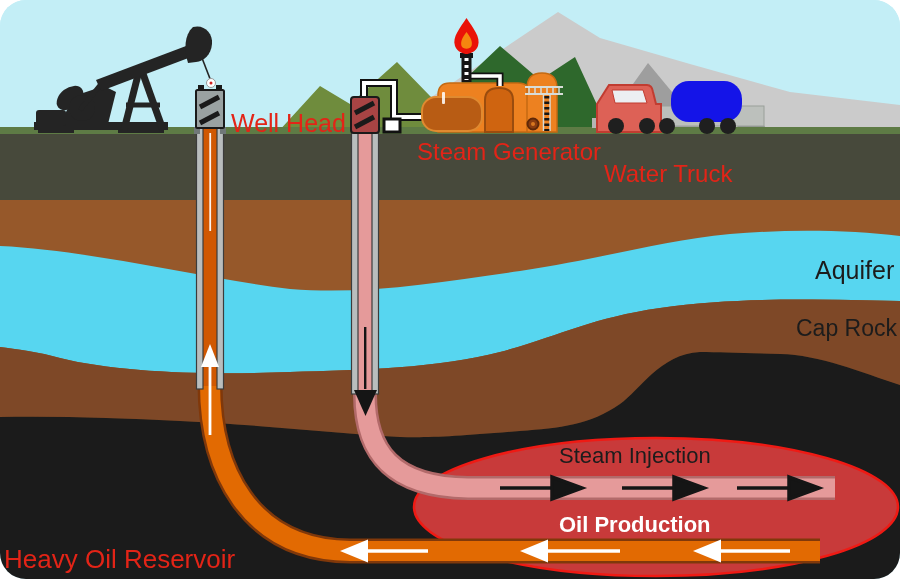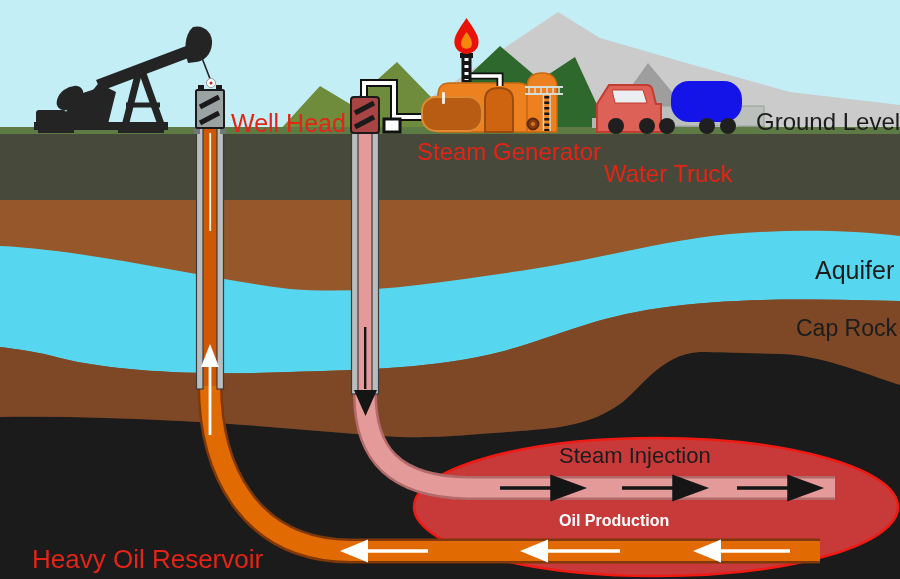--- a/index.html
+++ b/index.html
@@ -1,19 +1,20 @@
 <!DOCTYPE html>
 <html style="--label-red: #e32417; --label-black: #1c1c1c; --production-text-white: #ffffff; --sky: #c3eef6; --mountain-gray: #cbcbcb; --hill-olive: #6f8c3d; --mountain-green: #2e682c; --grass: #5e7b45; --topsoil: #47493b; --overburden-brown: #96582a; --aquifer-blue: #57d6f0; --cap-rock-brown: #7e4827; --reservoir-black: #1b1b1b; --steam-chamber-red: #c83a3a; --chamber-outline-red: #ef1a14; --steam-pink: #e59a9a; --oil-orange: #e26a02; --equipment-orange: #ed8120; --tank-orange: #b85c14; --truck-red: #dd6156; --water-tank-blue: #1414e8; --casing-gray: #b9bdbd; --flame-red: #ea1208; --flame-orange: #f5870f;"><head>
 <meta charset="utf-8">
 <style>
   html,body{margin:0;padding:0;background:#ffffff;}
   .stage{
     position:relative;width:900px;height:579px;overflow:hidden;
     font-family:"Liberation Sans","DejaVu Sans",sans-serif;
     background:var(--sky,#c3eef6);
+    border-radius:26px;
   }
   .stage svg{position:absolute;left:0;top:0;}
   .lbl{position:absolute;white-space:nowrap;line-height:1.05;letter-spacing:0;}
   .lbl-red{color:var(--label-red,#e32417);}
   .lbl-black{color:var(--label-black,#1c1c1c);}
   .lbl-white{color:var(--production-text-white,#ffffff);}
 
   
   .sky-fill{fill:var(--sky,#c3eef6);}
   .mtn-gray{fill:var(--mountain-gray,#cbcbcb);}
@@ -204,19 +205,18 @@
           <circle cx="667" cy="126" r="8"></circle>
       <circle cx="707" cy="126" r="8"></circle>
           <circle cx="728" cy="126" r="8"></circle>
     </g>
   </g>
 </svg>
 
   <div class="lbl lbl-red" style="left:231px;top:110px;font-size:25px;">Well Head</div>
   <div class="lbl lbl-red" style="left:393px;top:139px;font-size:24px;margin-left:24px;">Steam Generator</div>
   <div class="lbl lbl-red" style="left:604px;top:133px;font-size:24px;margin-top:28px;">Water Truck</div>
-  <div class="lbl lbl-black" style="left:756px;top:109px;font-size:24px;">Ground Level</div>
   <div class="lbl lbl-black" style="left:815px;top:257px;font-size:25px;">Aquifer</div>
   <div class="lbl lbl-black" style="left:559px;top:444px;font-size:22px;">Steam Injection</div>
   <div class="lbl lbl-black" style="left:796px;top:316px;font-size:23px;">Cap Rock</div>
-  <div class="lbl lbl-white" style="left:559px;top:513px;font-size:16px;font-weight:600;">Oil Production</div>
-  <div class="lbl lbl-red" style="left:32px;top:546px;font-size:26px;text-align:center;">Heavy Oil Reservoir</div>
+  <div class="lbl lbl-white" style="left:559px;top:513px;font-size:22px;font-weight:600;">Oil Production</div>
+  <div class="lbl lbl-red" style="left:4px;top:546px;font-size:26px;text-align:center;">Heavy Oil Reservoir</div>
 </div>
 
 </body></html>

